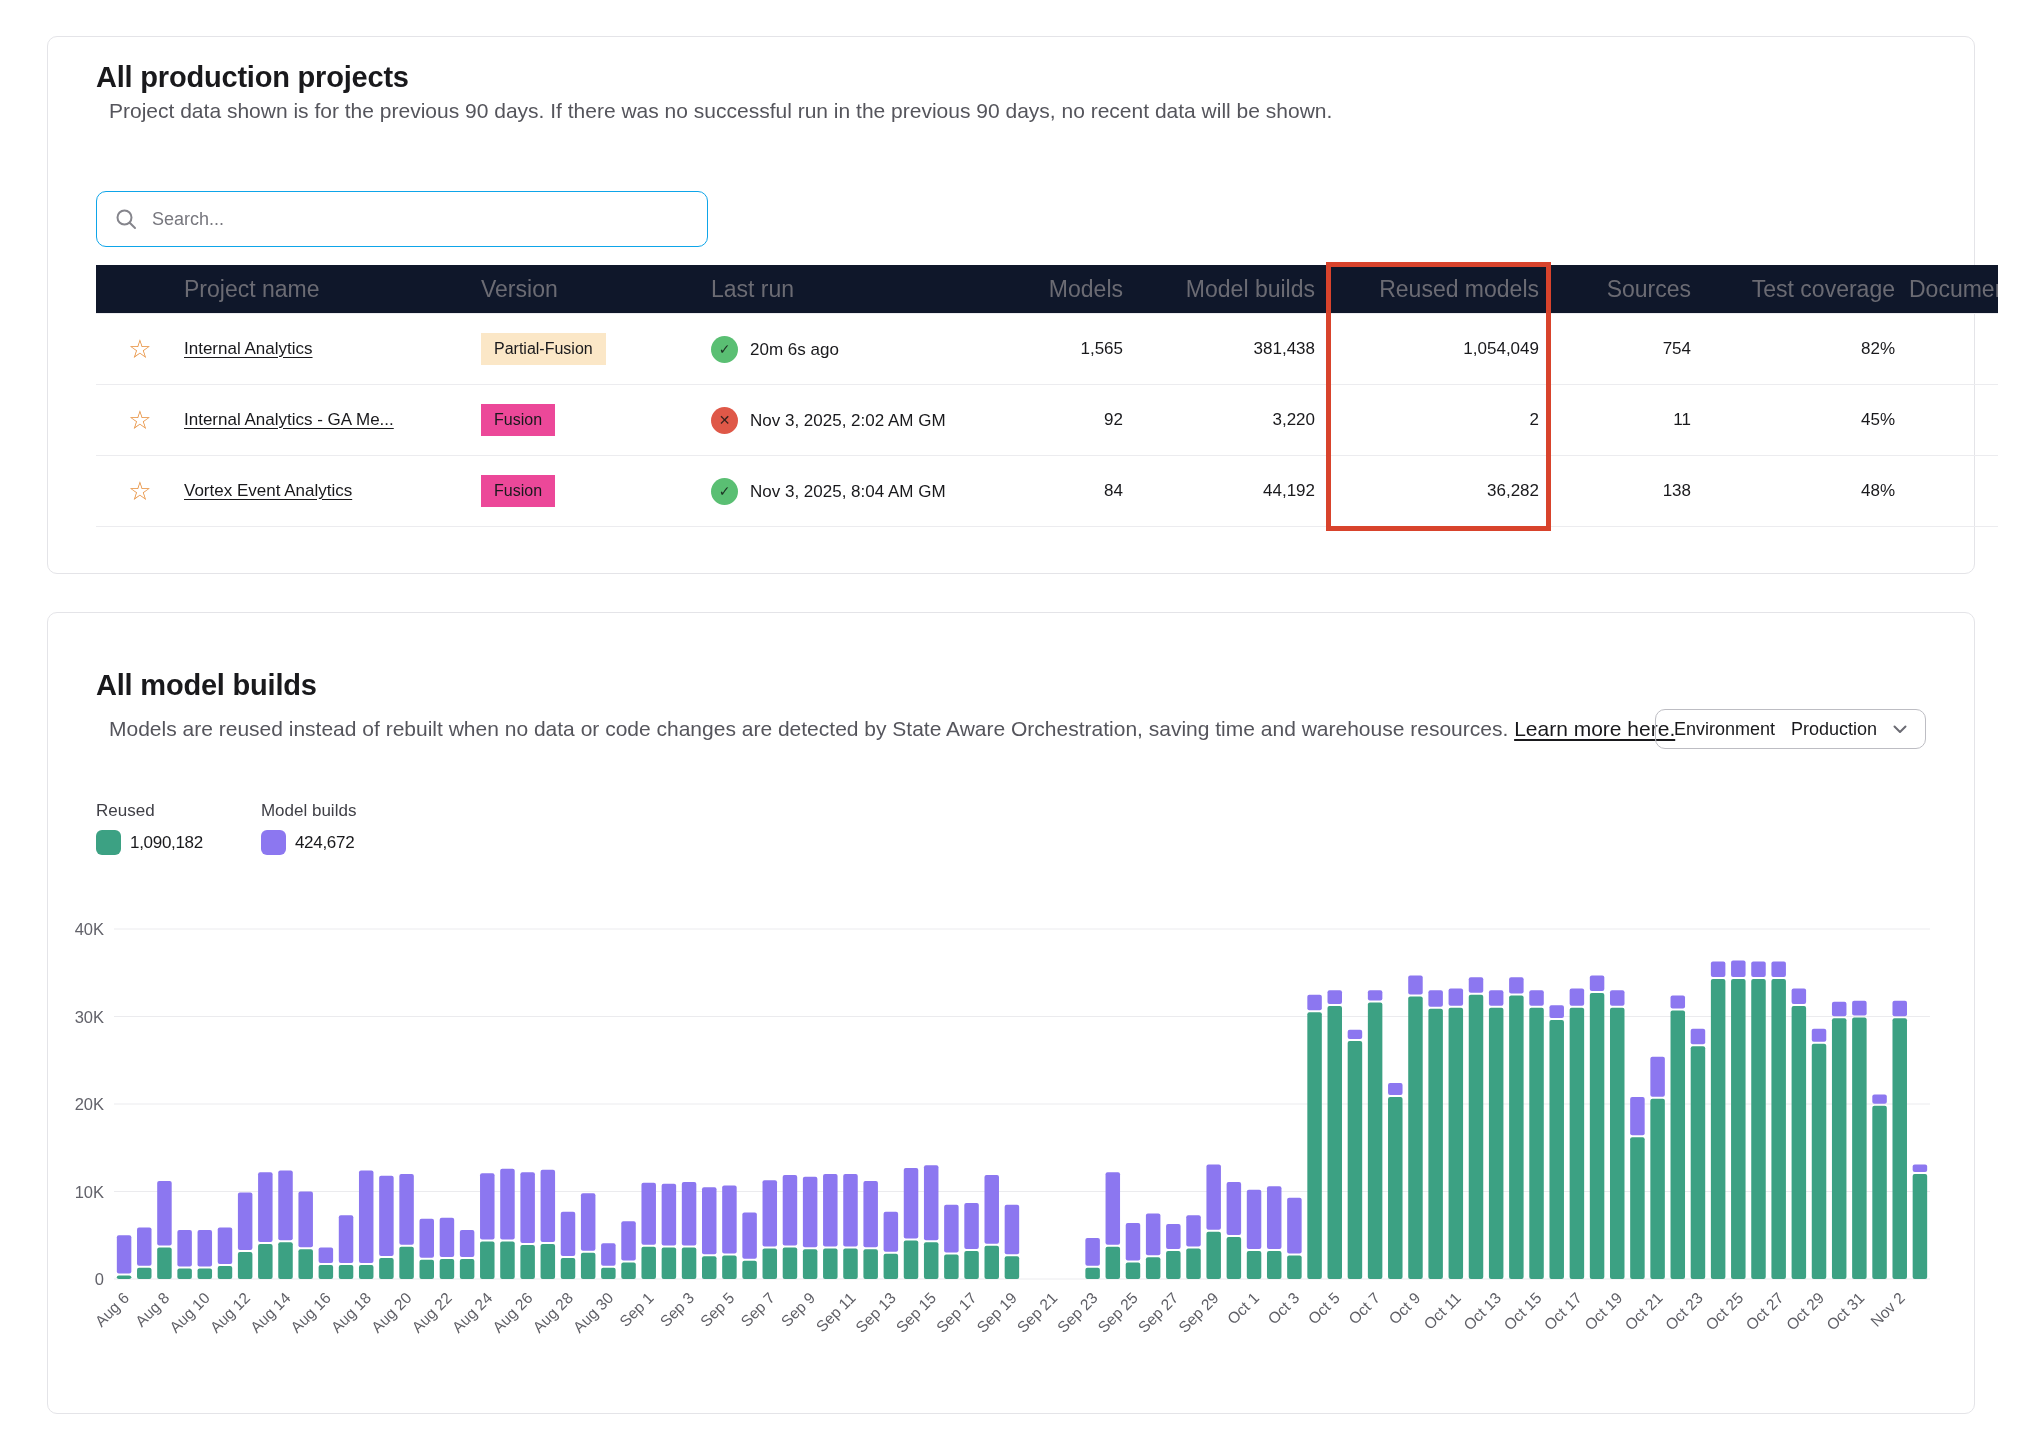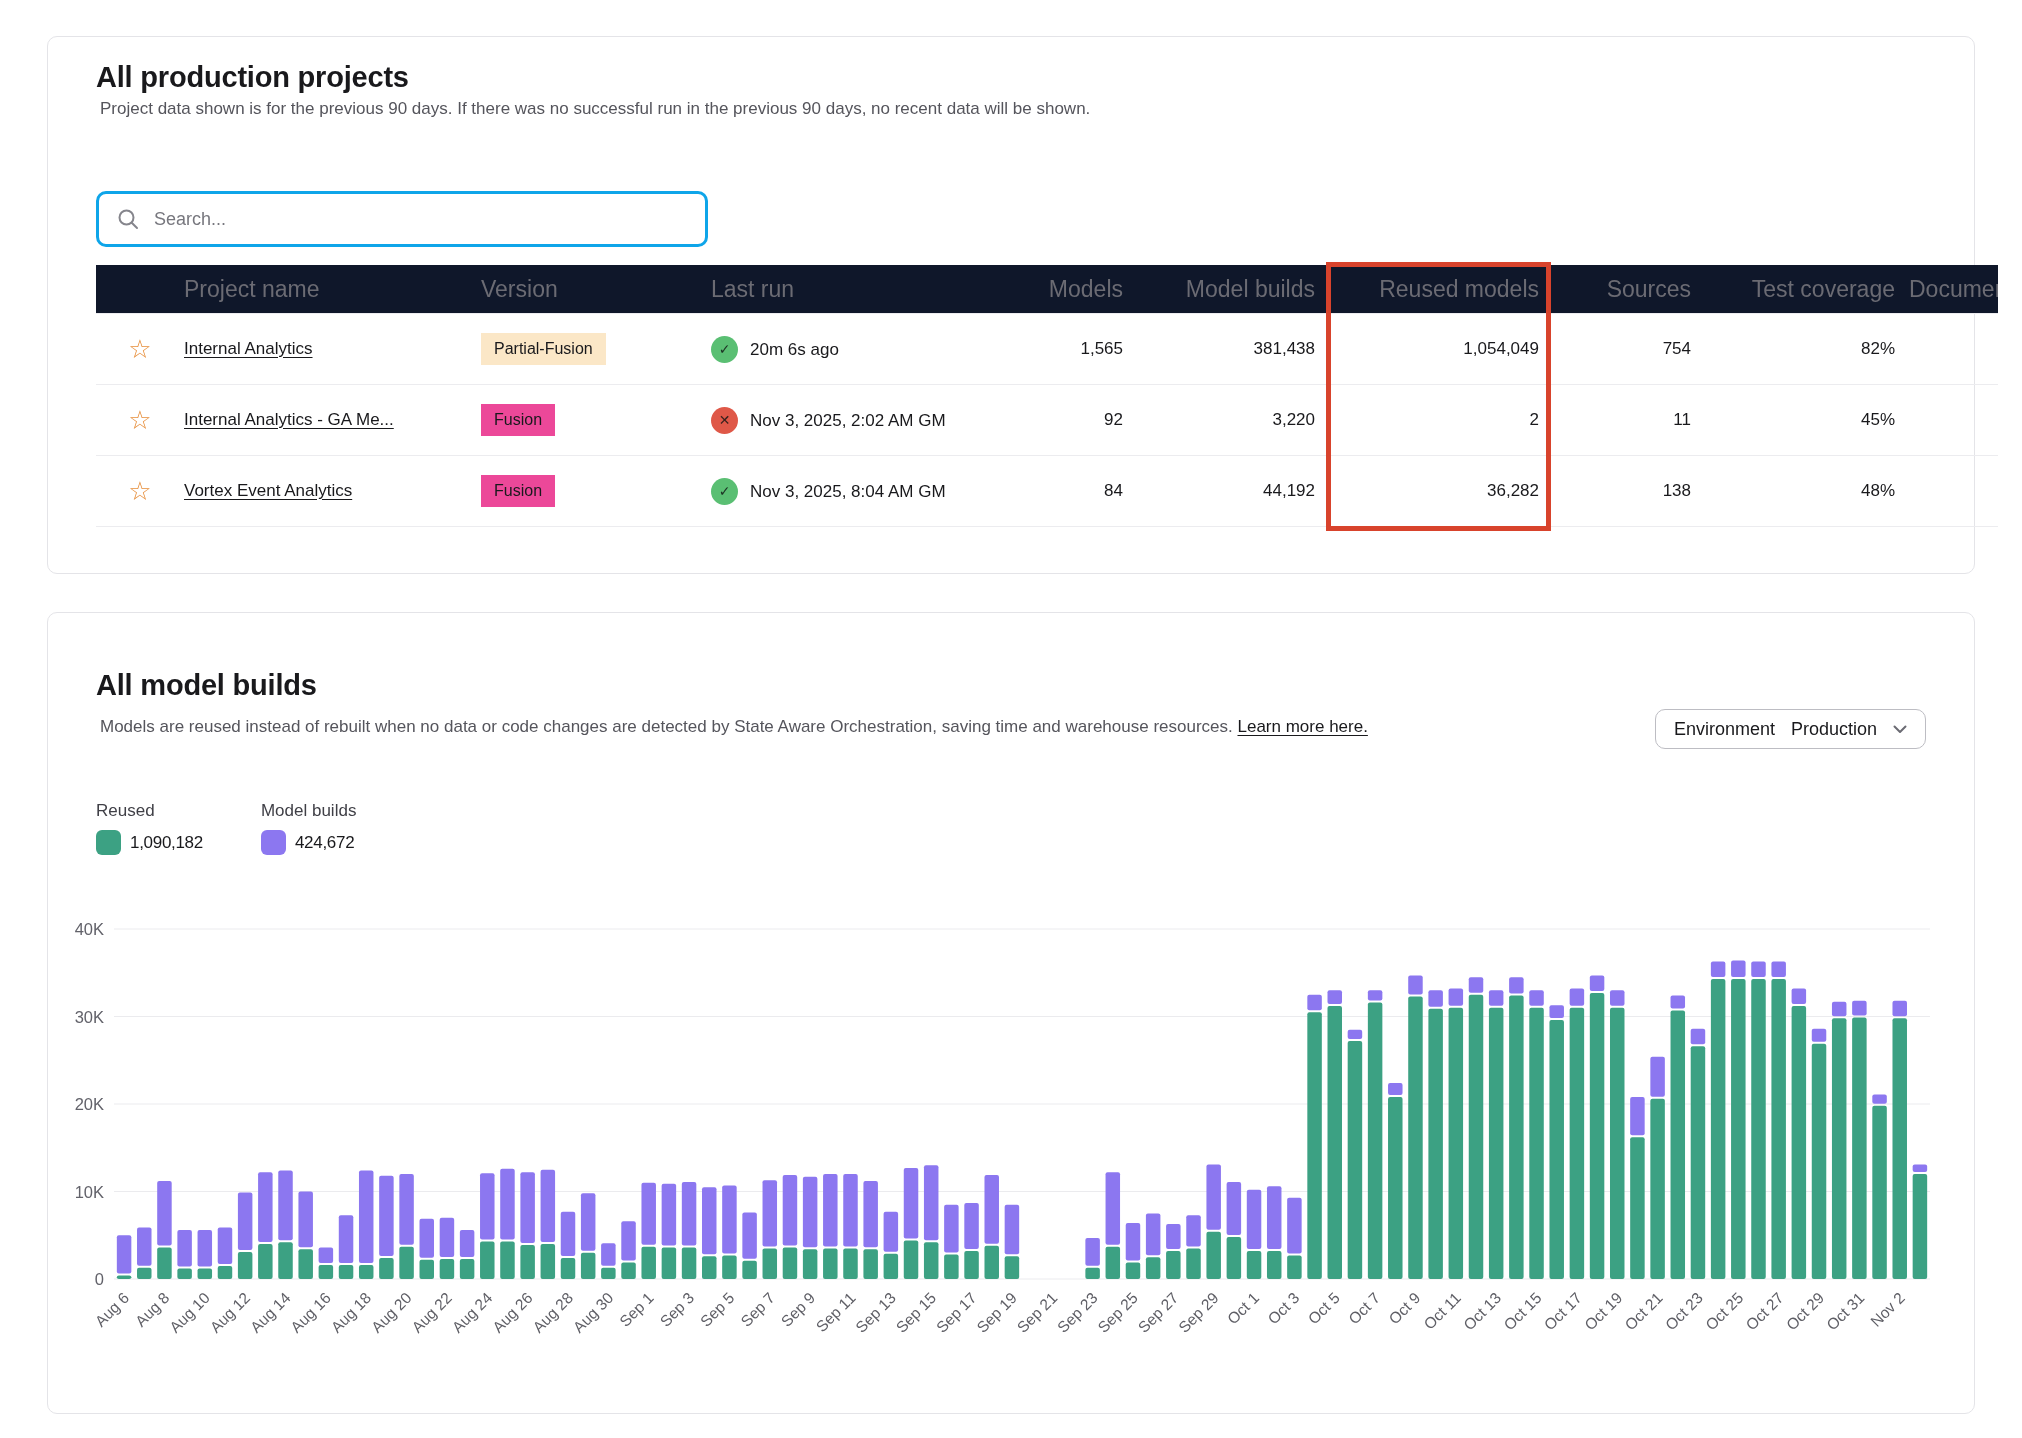--- a/index.html
+++ b/index.html
@@ -1,23 +1,23 @@
 <!DOCTYPE html>
 <html><head>
 <meta charset="utf-8">
 <style>
   html,body{margin:0;padding:0;width:2022px;height:1438px;background:#ffffff;overflow:hidden;
     font-family:"Liberation Sans","DejaVu Sans",sans-serif;color:#19191c;}
   .card{position:absolute;background:#fff;border:1px solid #e4e4e8;border-radius:10px;box-sizing:border-box;}
   #projects-card{left:47px;top:36px;width:1928px;height:538px;}
   #builds-card{left:47px;top:612px;width:1928px;height:802px;}
   .card-title{position:absolute;left:48px;font-size:29px;font-weight:700;letter-spacing:-0.2px;}
-  .card-sub{position:absolute;left:52px;font-size:17px;color:#55555c;}
+  .card-sub{position:absolute;left:61px;font-size:21px;color:#55555c;}
   
-  .search-box{position:absolute;left:48px;top:154px;width:612px;height:56px;border:3px solid #0ea5e9;
+  .search-box{position:absolute;left:48px;top:154px;width:612px;height:56px;border:1px solid #0ea5e9;
     border-radius:10px;display:flex;align-items:center;gap:13px;padding:0 18px;box-sizing:border-box;}
   .search-box input{border:none;outline:none;font-size:18px;flex:1;color:#19191c;background:transparent;
     font-family:inherit;}
   .search-box input::placeholder{color:#77777e;}
   
   .table-wrap{position:absolute;left:48px;top:228px;width:1832px;}
   table{border-collapse:collapse;table-layout:fixed;width:1832px;}
   thead th{background:#0f172a;color:#6b6b73;font-weight:400;font-size:23px;height:48px;text-align:left;
     padding:0;overflow:hidden;white-space:nowrap;}
   thead th.num{text-align:right;padding-right:14px;}

